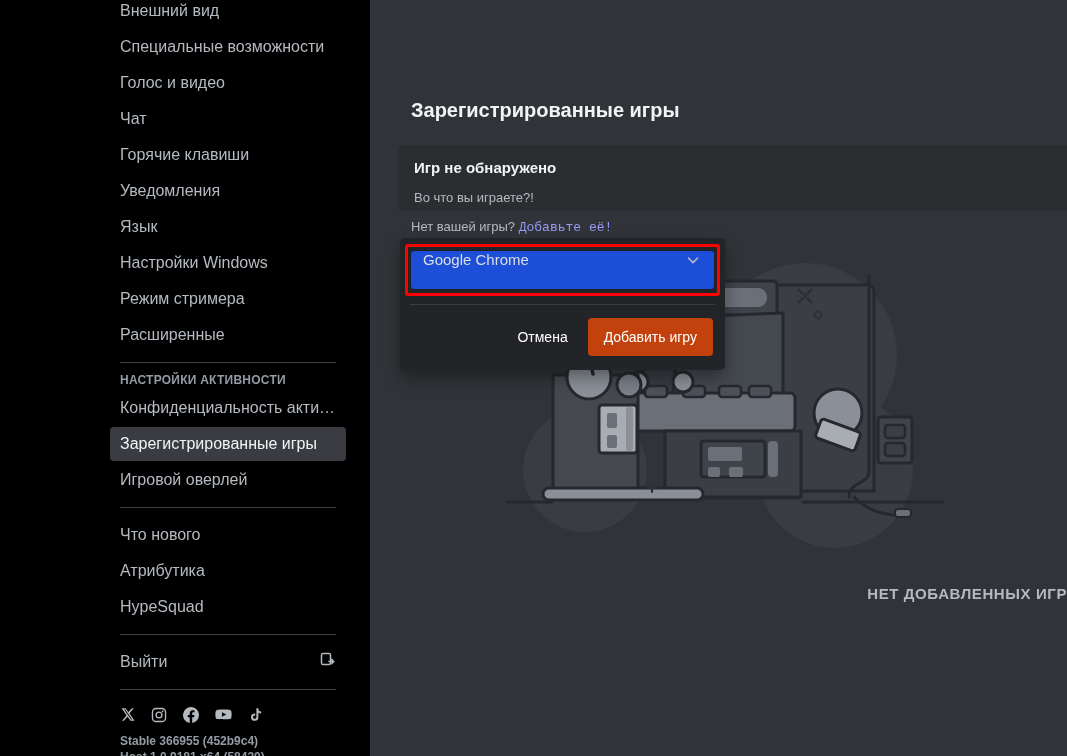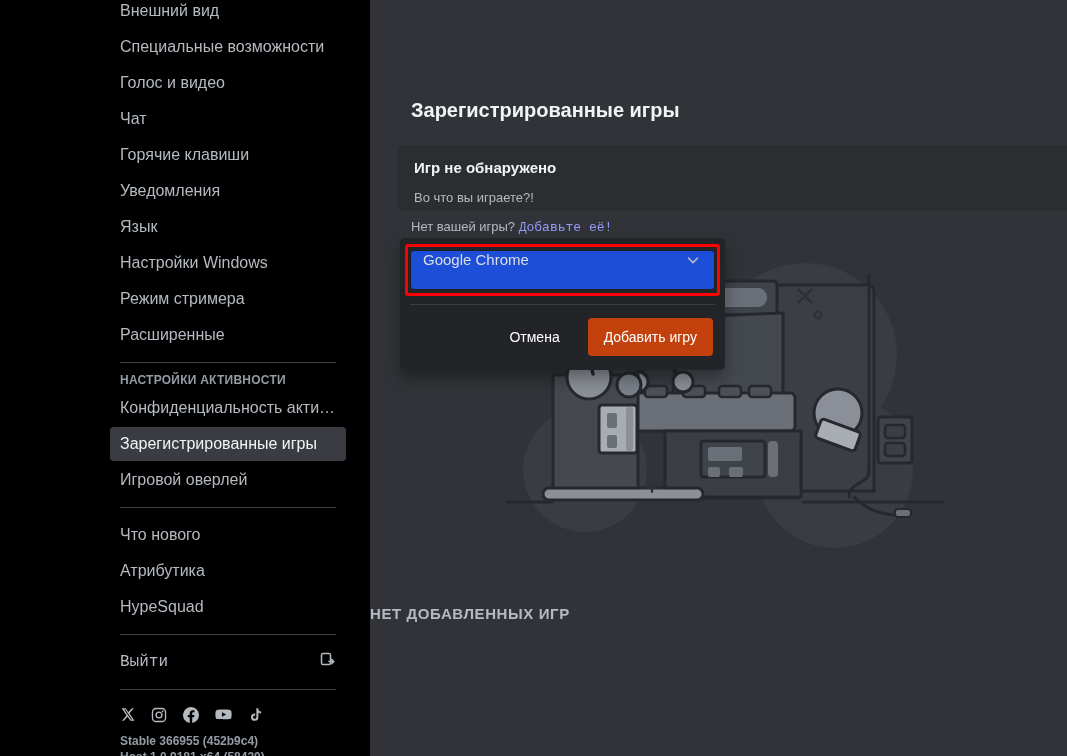--- a/index.html
+++ b/index.html
@@ -40,21 +40,21 @@
   .section-head {
     padding: 0 10px; margin: 10px 0 4px 0;
     color: #949ba4; font-size: 12px; font-weight: 700;
     letter-spacing: .02em; text-transform: uppercase;
   }
   .divider { height: 1px; background: #3f4147; margin: 10px 10px 10px 10px; }
   .logout-row {
     display: flex; align-items: center; justify-content: space-between;
     height: 34px; padding: 0 10px; border-radius: 4px; cursor: pointer;
   }
-  .logout-row span.lbl { color: #b5bac1; font-size: 16px; font-family: Liberation Mono, monospace; }
+  .logout-row span.lbl { color: #b5bac1; font-size: 16px; }
   .socials { display: flex; gap: 16px; padding: 6px 10px 0 10px; align-items: center; }
   .socials svg { display: block; }
   .versions { padding: 10px 10px 0 10px; }
   .versions div {
     color: #949ba4; font-size: 12px; line-height: 16px; white-space: nowrap; font-weight: bold;
   }
 
   
   .content {
     position: relative; flex: 1; height: 756px; background: #313338;
@@ -93,37 +93,37 @@
     color: #dbdee1; font-size: 15px; cursor: pointer;
   }
   .select-box .chev { margin-left: auto; color: #b5bac1; display: flex; }
   .red-highlight {
     position: absolute; left: -5px; top: -6px; right: -5px; bottom: -6px;
     border: 3px solid #fd0000; border-radius: 3px; pointer-events: none;
   }
   .popout-divider { height: 1px; background: #3a3c42; margin: 14px 10px 0 10px; }
   .popout-actions {
     display: flex; justify-content: flex-end;
-    gap: 24px; padding: 13px 12px 14px 12px;
+    gap: 16px; padding: 13px 12px 14px 12px;
   }
   .btn-cancel {
     background: none; border: none; color: #ffffff;
     font-size: 14px; font-weight: 500; cursor: pointer;
     font-family: inherit; padding: 2px 4px;
   }
   .btn-primary {
     background: #c2410c; border: none; color: #fff;
     font-size: 14px; font-weight: 500; border-radius: 4px;
     padding: 0 16px; height: 38px; cursor: pointer; font-family: inherit;
   }
 
   
   .illus { position: absolute; left: 135px; top: 255px; width: 440px; height: 305px; }
   .empty-label {
-    position: absolute; left: 0; right: 0; top: 605px; text-align: left;
+    position: absolute; left: 0; right: 0; top: 585px; text-align: right;
     color: #b5bac1; font-size: 15px; font-weight: 600; letter-spacing: .04em;
   }
 </style>
 </head>
 <body>
 
 <div id="app">
 
   <div class="chrome-bar"></div>
   <div class="chrome-bar2"></div>

